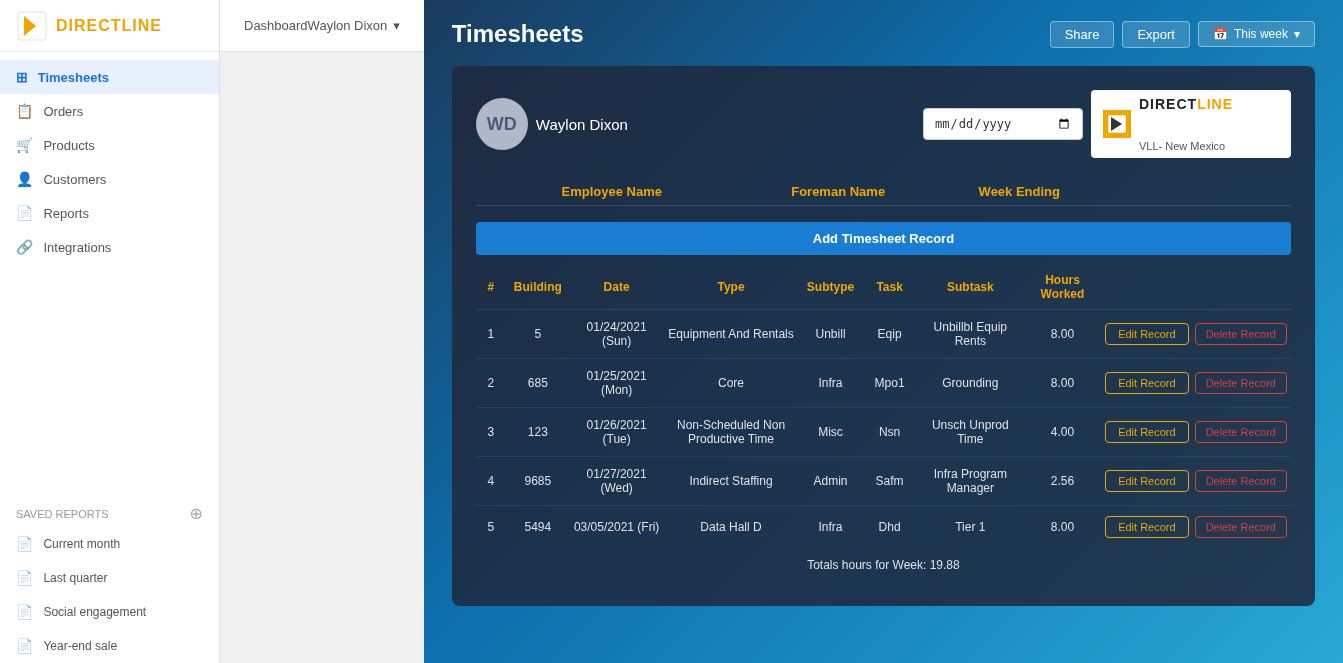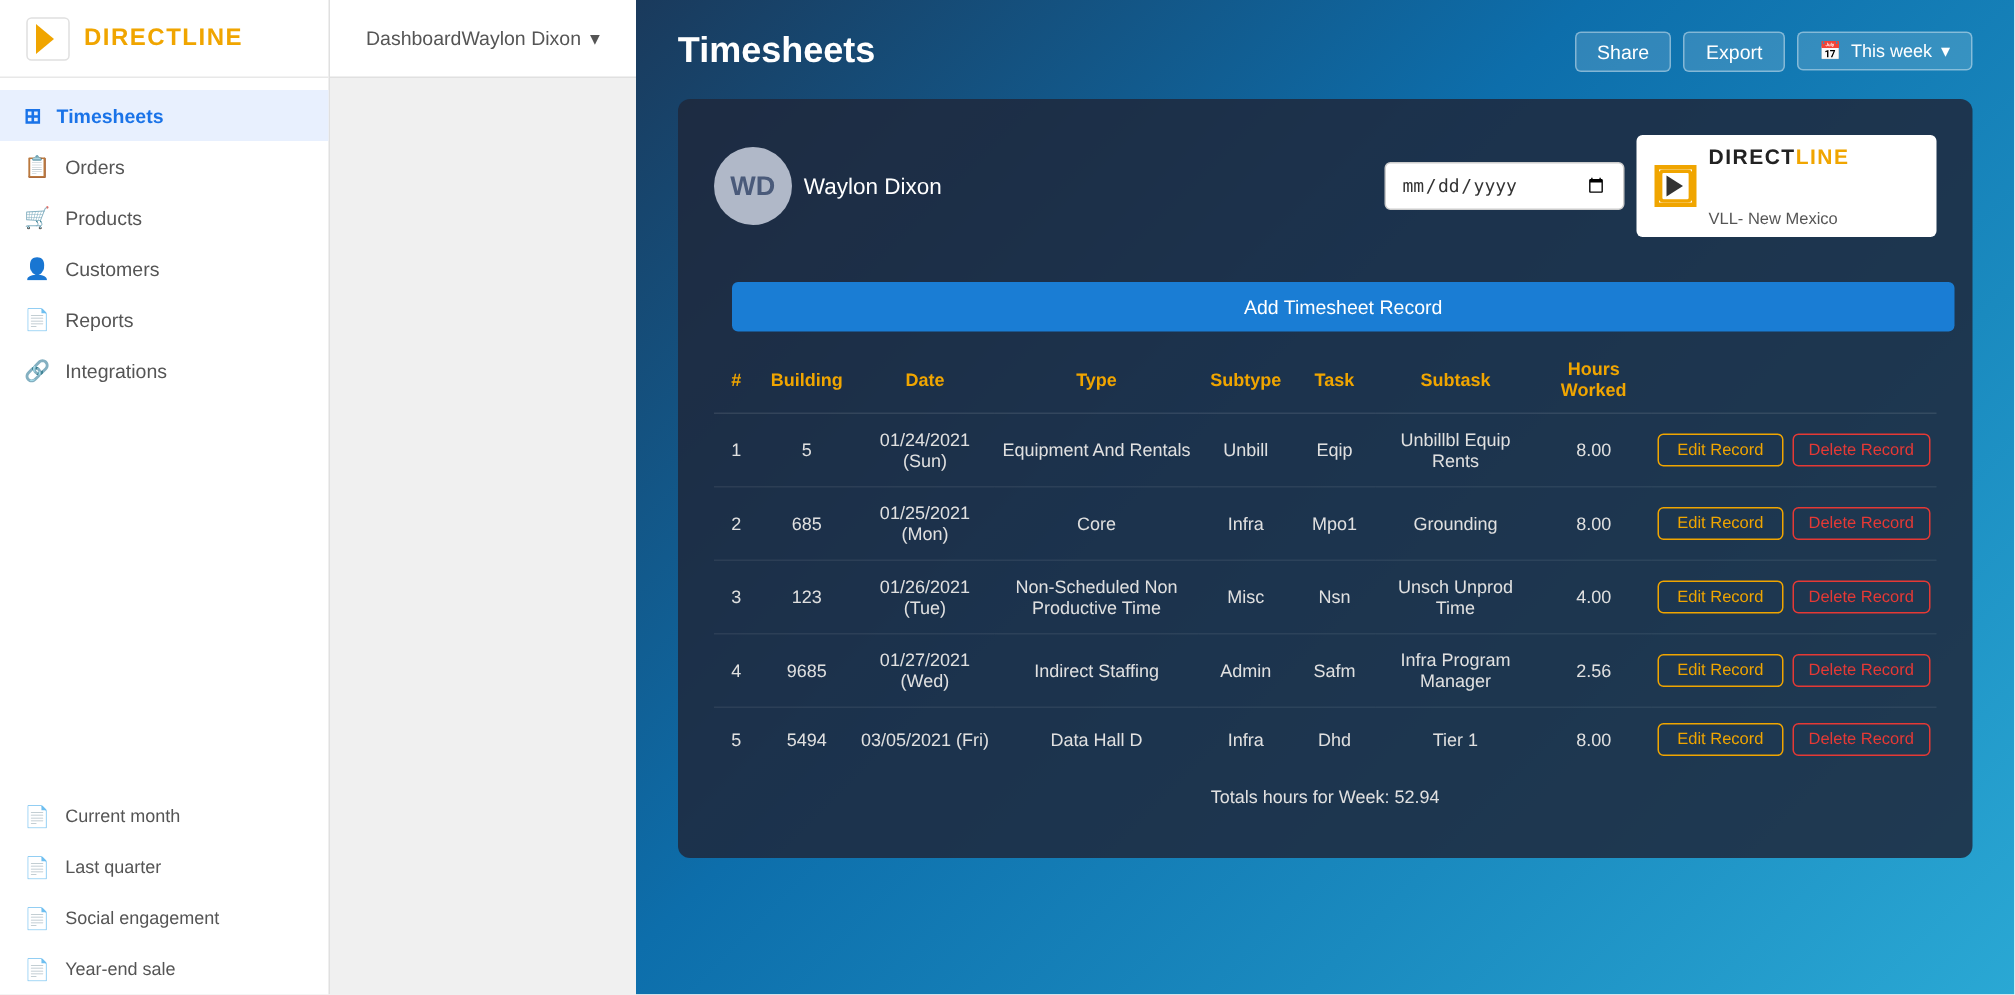--- a/index.html
+++ b/index.html
@@ -181,23 +181,23 @@
 
     
     .btn-add-timesheet {
       background: #1a7dd4;
       color: #fff;
       border: none;
       border-radius: 4px;
       padding: 9px 0;
       width: 100%;
       font-size: 13px;
-      font-weight: 400;
-      cursor: pointer;
-      margin: 10px 12px 6px;
+      font-weight: 700;
+      cursor: pointer;
+      margin: 10px 0 6px;
       text-align: center;
     }
 
     
     .timesheet-table {
       width: 100%;
       border-collapse: collapse;
       margin-top: 4px;
     }
     .timesheet-table th {
@@ -291,20 +291,24 @@
     <div class="nav-item">
       <span class="nav-icon">📄</span>
       <span>Reports</span>
     </div>
     <div class="nav-item">
       <span class="nav-icon">🔗</span>
       <span>Integrations</span>
     </div>
   </div>
 
+  <div class="sidebar-section-title">
+    <span>SAVED REPORTS</span>
+    <span style="cursor:pointer;font-size:16px;color:#aaa;">⊕</span>
+  </div>
   <div class="saved-reports-list">
     <div class="nav-item">
       <span class="nav-icon">📄</span>
       <span>Current month</span>
     </div>
     <div class="nav-item">
       <span class="nav-icon">📄</span>
       <span>Last quarter</span>
     </div>
     <div class="nav-item">
@@ -361,20 +365,26 @@
           <div>
             <div class="company-logo-text">
               DIRECT<span>LINE</span>
             </div>
             <div class="company-sub">VLL- New Mexico</div>
           </div>
         </div>
       </div>
 
       
+      <div style="display:flex; align-items:center; padding: 6px 0; border-bottom: 1px solid rgba(255,255,255,0.15); margin-bottom:6px;">
+        <div style="flex:3; color:#f0a500; font-weight:600; font-size:13px; text-align:center;">Employee Name</div>
+        <div style="flex:2; color:#f0a500; font-weight:600; font-size:13px; text-align:center;">Foreman Name</div>
+        <div style="flex:2; color:#f0a500; font-weight:600; font-size:13px; text-align:center;">Week Ending</div>
+        <div style="flex:2;"></div>
+      </div>
 
       
       <button class="btn-add-timesheet">Add Timesheet Record</button>
 
       
       <table class="timesheet-table">
         <thead>
           <tr>
             <th class="col-num">#</th>
             <th class="col-building">Building</th>
@@ -464,19 +474,19 @@
       <td>
         <div class="actions-cell">
           <button class="btn-edit">Edit Record</button>
           <button class="btn-delete">Delete Record</button>
         </div>
       </td>
     </tr>
           </tbody>
         <tfoot>
           <tr>
-            <td colspan="9" class="totals-row">Totals hours for Week: 52.94</td>
+            <td colspan="9" class="totals-row">Totals hours for Week: 19.88</td>
           </tr>
         </tfoot>
       </table>
     </div>
   </div>
 </div>
 
 </body></html>

